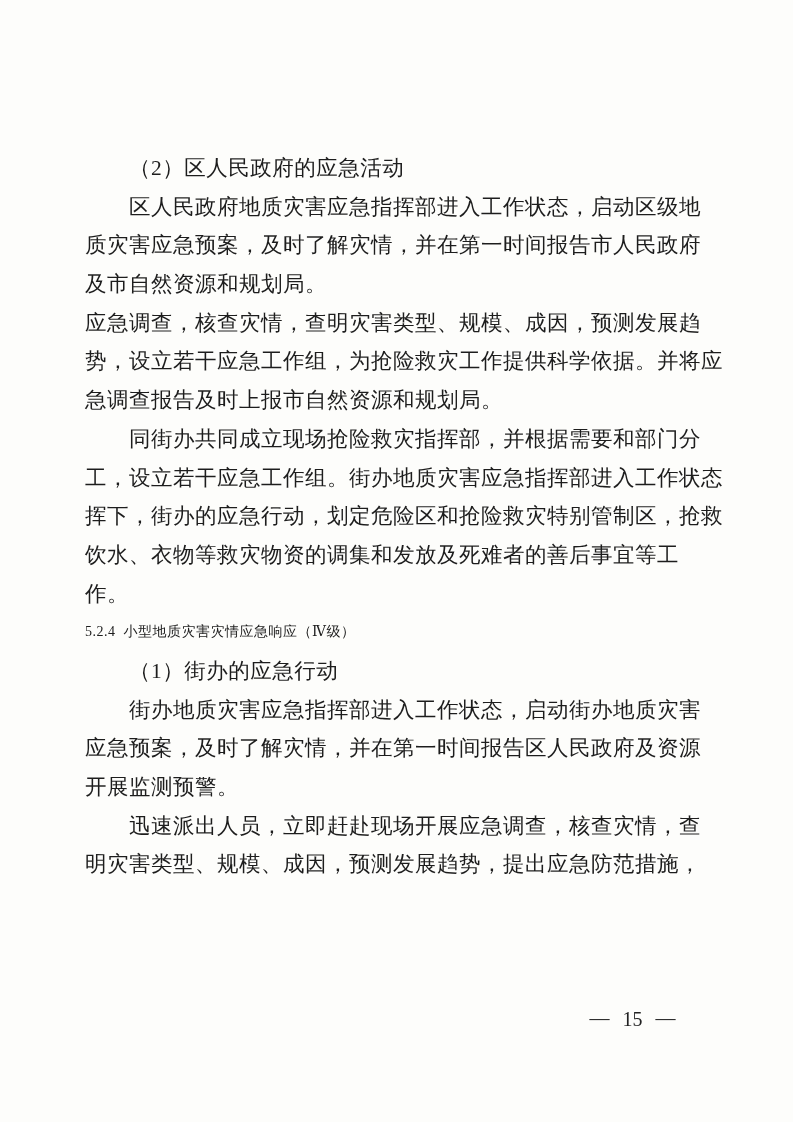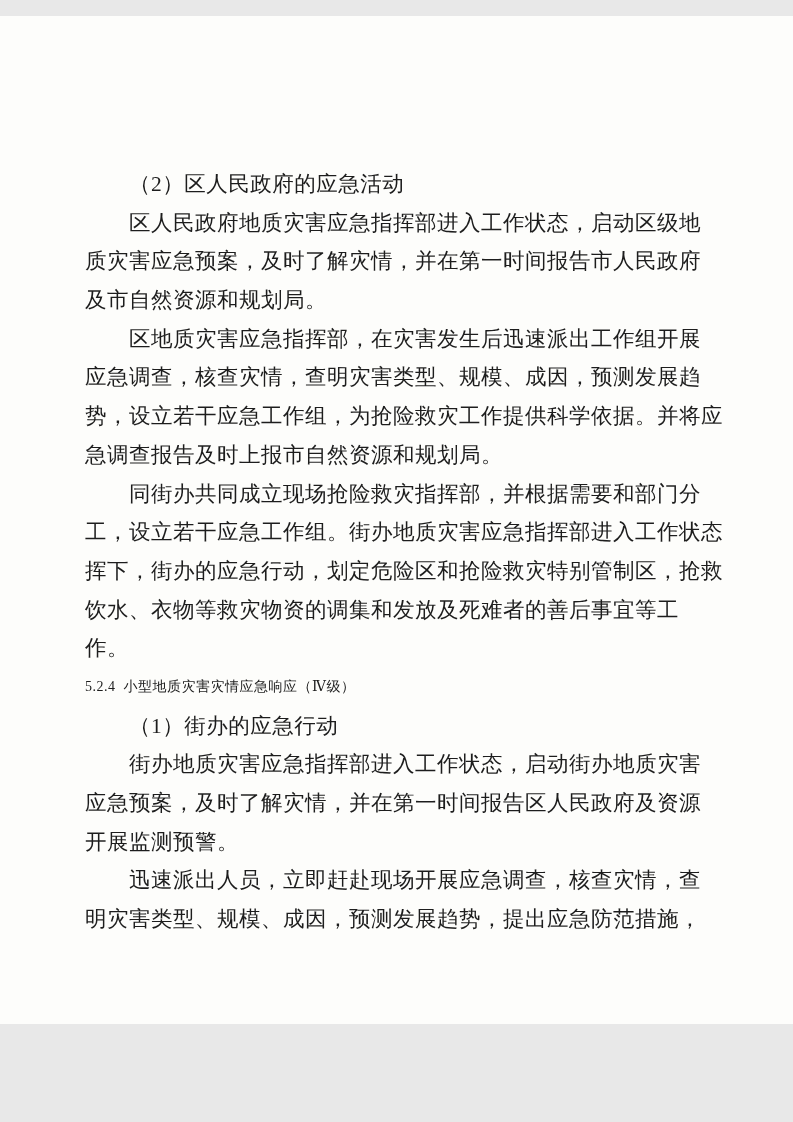--- a/index.html
+++ b/index.html
@@ -3,22 +3,22 @@
 <meta charset="utf-8">
 <style>
   html, body {
     margin: 0;
     padding: 0;
     background: #e8e8e8;
   }
   .page {
     position: relative;
     width: 793px;
-    height: 1008px;
-    margin: 16px auto;
+    height: 1122px;
+    margin: 0 auto;
     background: #fdfdfb;
     overflow: hidden;
     font-family: "Liberation Serif", "DejaVu Serif", serif;
     color: #1d1d1d;
   }
   .text-block {
     position: absolute;
     left: 85px;
     top: 149px;
     width: 625px;
@@ -59,21 +59,20 @@
 </style>
 </head>
 <body>
 
 <div class="page" style="background: rgb(253, 253, 251); color: rgb(29, 29, 29);">
   <div class="text-block" id="text-block">
       <div class="line indent">（2）区人民政府的应急活动</div>
       <div class="line indent">区人民政府地质灾害应急指挥部进入工作状态，启动区级地</div>
       <div class="line">质灾害应急预案，及时了解灾情，并在第一时间报告市人民政府</div>
       <div class="line">及市自然资源和规划局。</div>
-      <div class="line indent">区地质灾害应急指挥部，在灾害发生后迅速派出工作组开展</div>
       <div class="line">应急调查，核查灾情，查明灾害类型、规模、成因，预测发展趋</div>
       <div class="line">势，设立若干应急工作组，为抢险救灾工作提供科学依据。并将应</div>
       <div class="line">急调查报告及时上报市自然资源和规划局。</div>
       <div class="line indent">同街办共同成立现场抢险救灾指挥部，并根据需要和部门分</div>
       <div class="line">工，设立若干应急工作组。街办地质灾害应急指挥部进入工作状态</div>
       <div class="line">挥下，街办的应急行动，划定危险区和抢险救灾特别管制区，抢救</div>
       <div class="line">饮水、衣物等救灾物资的调集和发放及死难者的善后事宜等工</div>
       <div class="line">作。</div>
       <div class="line heading">5.2.4  小型地质灾害灾情应急响应（Ⅳ级）</div>
       <div class="line indent">（1）街办的应急行动</div>

